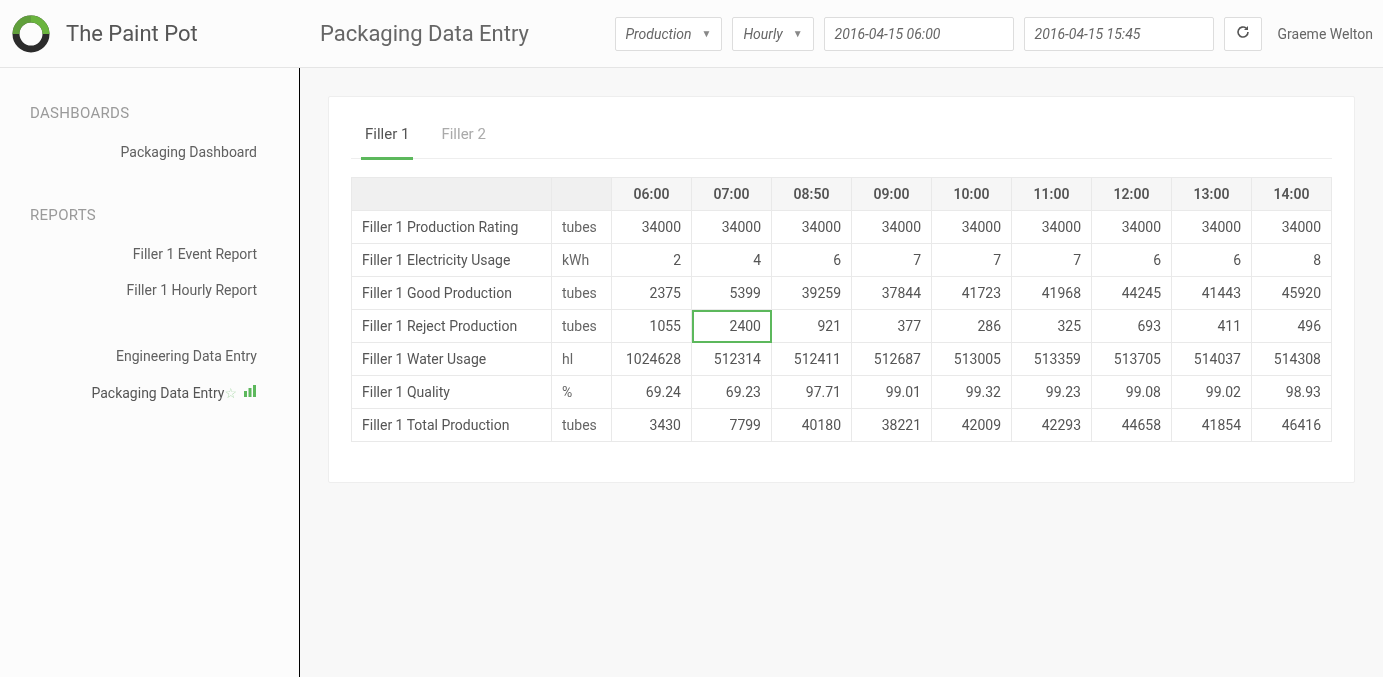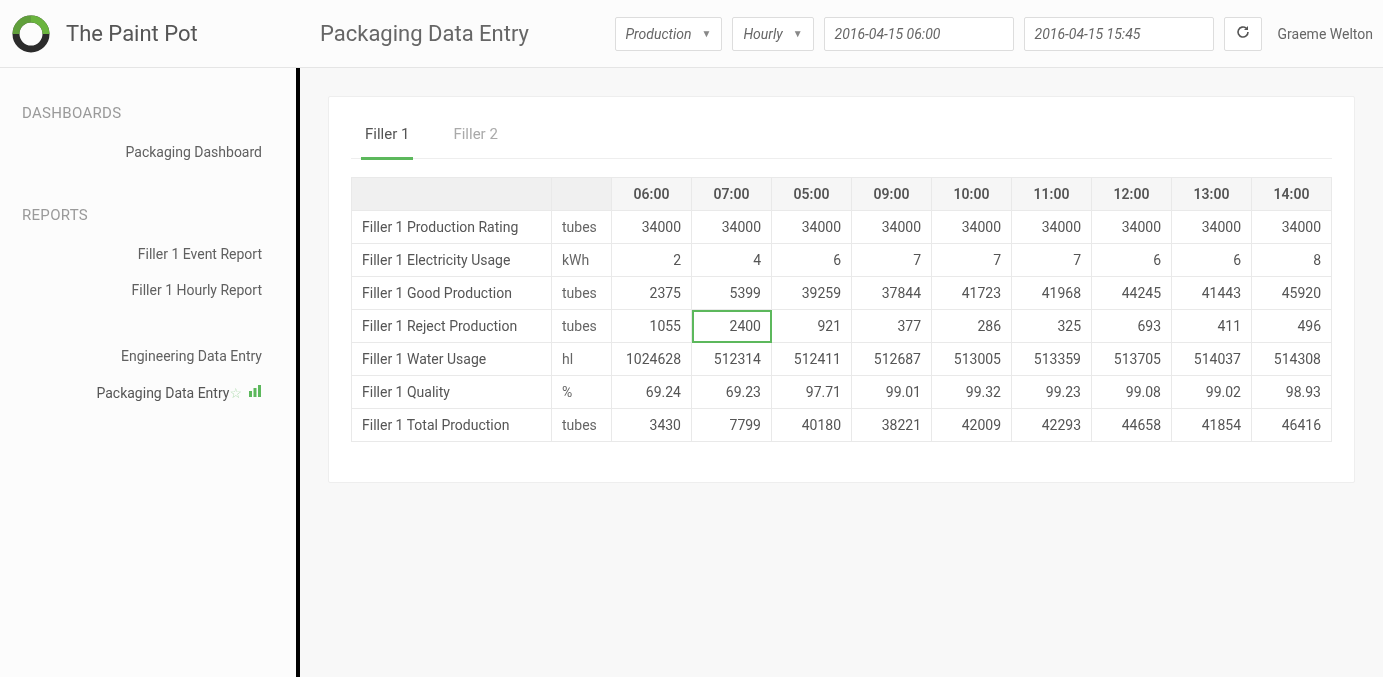--- a/index.html
+++ b/index.html
@@ -65,23 +65,23 @@
     display:inline-flex; align-items:center; justify-content:center;
     color:#555;
   }
   .user { color:#666; padding-left:6px; white-space:nowrap; }
 
   
   .layout { display:flex; }
   .sidebar {
     width: 300px;
     background:#fcfcfc;
-    border-right: 4px solid #000000;
+    border-right: 1px solid #000000;
     min-height: calc(100vh - 68px);
-    padding: 30px 4px;
+    padding: 30px 12px;
   }
   .side-section-title {
     color:#9a9a9a;
     font-size:15px;
     letter-spacing: .3px;
     padding: 6px 18px 12px;
   }
   .side-item {
     padding: 10px 30px;
     color:#606060;
@@ -101,21 +101,21 @@
     padding: 28px;
   }
   .card {
     background:#fff;
     border: 1px solid #eee;
     border-radius: 2px;
     padding: 18px 22px 40px;
   }
 
   
-  .tabs { display:flex; gap:36px; border-bottom:1px solid #eee; margin-bottom:18px; padding-left:10px;}
+  .tabs { display:flex; gap:24px; border-bottom:1px solid #eee; margin-bottom:18px; padding-left:10px;}
   .tab {
     padding: 10px 4px 14px;
     color:#aaa;
     cursor:pointer;
     border-bottom: 3px solid transparent;
     margin-bottom:-2px;
     font-size:15px;
   }
   .tab.active { color:#555; border-bottom-color:#5cb85c; }
 
@@ -243,21 +243,21 @@
           <div class="tab">Filler 2</div>
         </div>
       <div>
         <table class="grid" id="grid">
             <thead>
               <tr>
                 <th class="rowlabel"></th>
                 <th class="unit"></th>
                 <th>06:00</th>
                 <th>07:00</th>
-                <th>05:00</th>
+                <th>08:50</th>
                 <th>09:00</th>
                 <th>10:00</th>
                 <th>11:00</th>
                 <th>12:00</th>
                 <th>13:00</th>
                 <th>14:00</th>
               </tr>
             </thead>
             <tbody>
               <tr>

